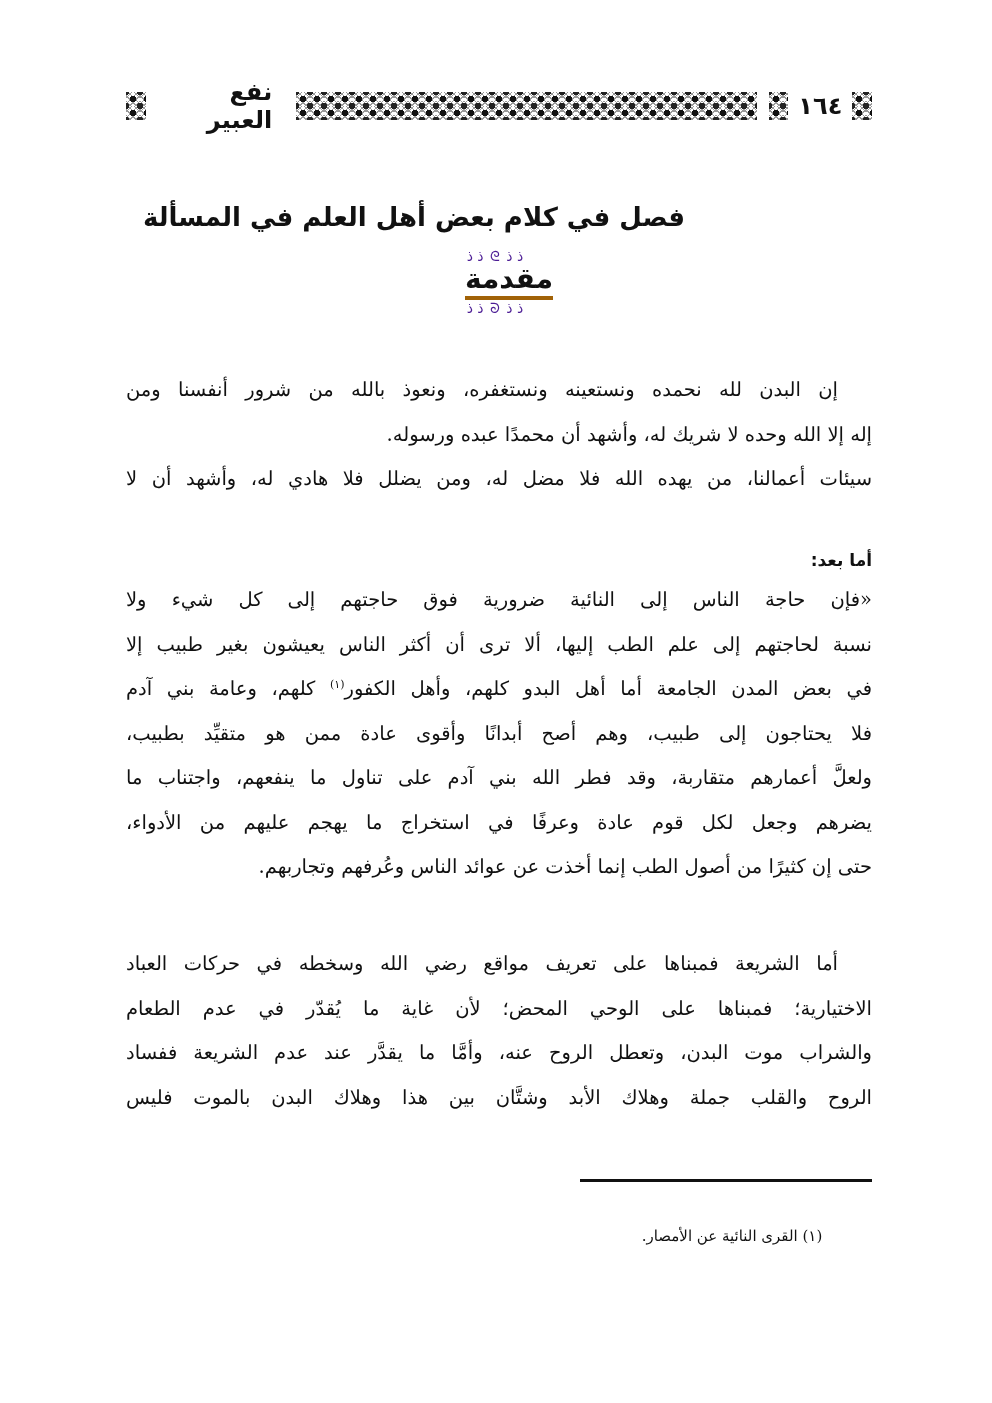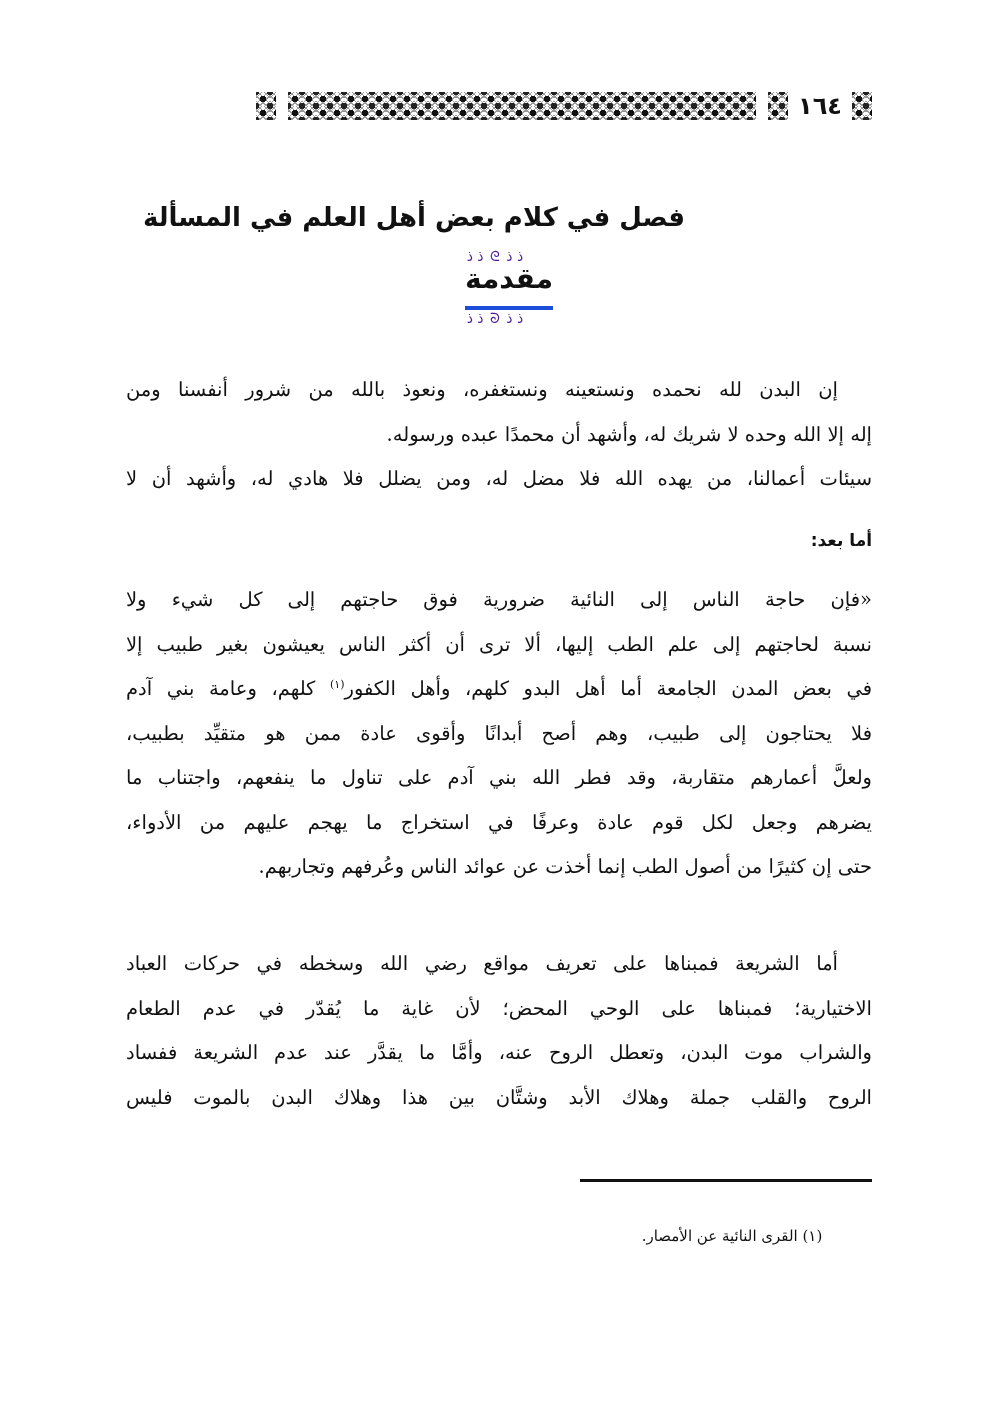--- a/index.html
+++ b/index.html
@@ -31,22 +31,22 @@
     .chapter-title { position: absolute; left: 126px; top: 180px; width: 746px;
                      direction: rtl; text-align: left; font-family: "DejaVu Sans", sans-serif;
                      font-weight: bold; font-size: 26px; line-height: 40px; margin: 17px; }
 
     
     .section-heading { position: absolute; left: 420px; top: 248px; width: 150px; height: 70px;
                        direction: rtl; text-align: center; }
     .flourish { font-size: 14px; line-height: 16px; color: #4c1d95; letter-spacing: 2px;
                 font-family: "DejaVu Sans", sans-serif; }
     .section-word { font-family: "DejaVu Sans", sans-serif; font-weight: bold; font-size: 28px;
-                    line-height: 30px; display: inline-block; border-bottom: 4px solid #1d4ed8;
-                    padding-bottom: 12px; margin-left: 28px; }
+                    line-height: 30px; display: inline-block; border-bottom: 4px solid #a16207;
+                    padding-bottom: 2px; margin-left: 28px; }
 
     
     .body { position: absolute; left: 126px; width: 746px; direction: rtl; }
     .para { margin: 0; font-size: 19.5px; line-height: 44.5px; text-align: justify;
             text-align-last: auto; }
     .para .line { display: block; text-align: justify; text-align-last: justify; }
     .para .line.last { text-align-last: right; }
     .indent { padding-right: 34px; }
     .bold-label { font-family: "DejaVu Sans", sans-serif; font-weight: bold; font-size: 17px; margin: 0; }
     sup.fn { font-size: 11px; vertical-align: super; line-height: 0; }
@@ -60,40 +60,41 @@
 </head>
 <body>
 
 <div class="page">
 
   <div class="header">
     <span class="orn orn-small"></span>
     <span class="page-num">١٦٤</span>
     <span class="orn orn-small"></span>
     <span class="orn orn-long"></span>
+    <span class="running-title">نفع العبير</span>
     <span class="orn orn-small"></span>
   </div>
 
   <h1 class="chapter-title">فصل في كلام بعض أهل العلم في المسألة</h1>
 
   <div class="section-heading">
     <div class="flourish">ﺫ ﺫ ᘓ ﺫ ﺫ</div>
     <div class="section-word">مقدمة</div>
     <div class="flourish">ﺫ ﺫ ᘐ ﺫ ﺫ</div>
   </div>
 
   <div class="body" style="top: 368px;">
     <p class="para">
       <span class="line indent">إن البدن لله نحمده ونستعينه ونستغفره، ونعوذ بالله من شرور أنفسنا ومن</span>
       <span class="line last">إله إلا الله وحده لا شريك له، وأشهد أن محمدًا عبده ورسوله.</span>
       <span class="line">سيئات أعمالنا، من يهده الله فلا مضل له، ومن يضلل فلا هادي له، وأشهد أن لا</span>
     </p>
   </div>
 
-  <div class="body" style="top: 530px;">
+  <div class="body" style="top: 550px;">
     <p class="bold-label">أما بعد:</p>
   </div>
 
   <div class="body" style="top: 578px;">
     <p class="para">
       <span class="line">«فإن حاجة الناس إلى النائية ضرورية فوق حاجتهم إلى كل شيء ولا</span>
       <span class="line">نسبة لحاجتهم إلى علم الطب إليها، ألا ترى أن أكثر الناس يعيشون بغير طبيب إلا</span>
       <span class="line"><span>في بعض المدن الجامعة أما أهل البدو كلهم، وأهل الكفور</span><sup class="fn">(١)</sup><span> كلهم، وعامة بني آدم</span></span>
       <span class="line">فلا يحتاجون إلى طبيب، وهم أصح أبدانًا وأقوى عادة ممن هو متقيِّد بطبيب،</span>
       <span class="line">ولعلَّ أعمارهم متقاربة، وقد فطر الله بني آدم على تناول ما ينفعهم، واجتناب ما</span>

